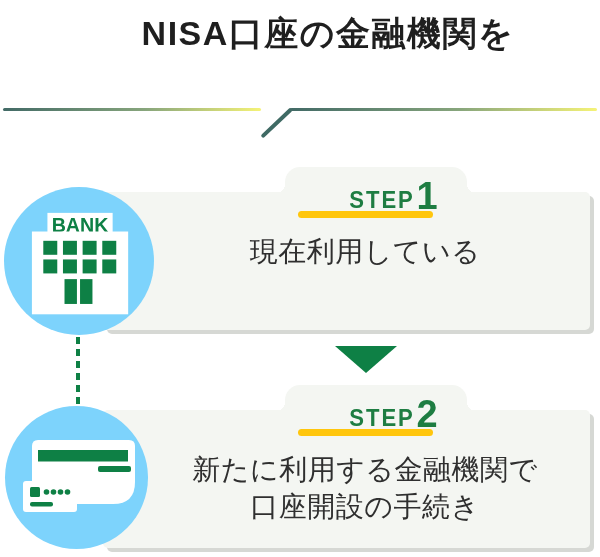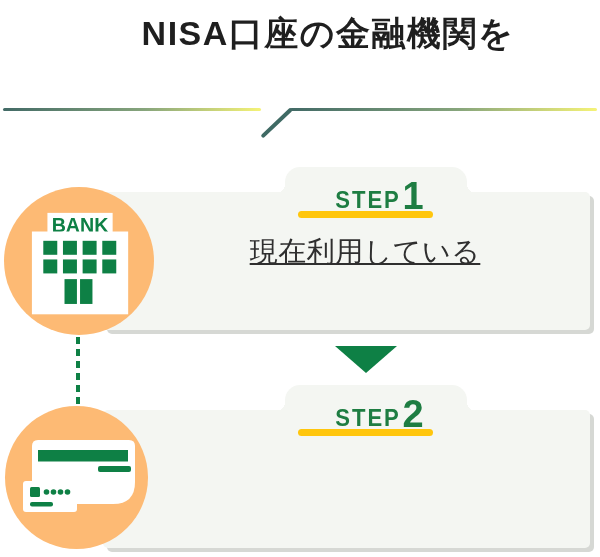--- a/index.html
+++ b/index.html
@@ -29,40 +29,40 @@
   .tab{
     position:absolute;left:285px;width:182px;height:26px;
     background:#f4f6f2;border-radius:15px 15px 0 0;
   }
   .tab::before,.tab::after{content:"";position:absolute;bottom:0;width:9px;height:9px;}
   .tab::before{left:-9px;background:radial-gradient(circle at 0 0,transparent 0 9px,#f4f6f2 9px);}
   .tab::after{right:-9px;background:radial-gradient(circle at 100% 0,transparent 0 9px,#f4f6f2 9px);}
   .tab1{top:167px;}
   .tab2{top:385px;}
   .step-label{
-    position:absolute;left:288px;width:182px;height:36px;
+    position:absolute;left:302px;width:182px;height:36px;
     display:flex;align-items:flex-end;justify-content:center;gap:0;z-index:3;
   }
   .sl1{top:176px;}
   .sl2{top:394px;}
   .step-word{font-size:23px;font-weight:700;color:#1e7d42;letter-spacing:2px;
     transform:scaleX(.96);line-height:1;}
   .step-num{font-size:38px;font-weight:700;color:#1e7d42;line-height:.82;}
   .bar{position:absolute;left:298px;width:135px;height:7px;border-radius:3.5px;
     background:#ffc60d;z-index:3;}
   .bar1{top:211px;}
   .bar2{top:429px;}
   .card-text{
     position:absolute;left:140px;width:450px;text-align:center;
-    font-size:28px;line-height:37px;font-weight:500;color:#2f2f2f;z-index:2;letter-spacing:.5px;text-decoration:underline;
+    font-size:28px;line-height:37px;font-weight:500;color:#2f2f2f;z-index:2;letter-spacing:.5px;
   }
   .ct1{top:233px;}
   .ct2{top:451px;}
   
-  .circle{position:absolute;border-radius:50%;background:#fdba74;z-index:4;}
+  .circle{position:absolute;border-radius:50%;background:#7dd3fc;z-index:4;}
   .c1{left:4px;top:187px;width:150px;height:148px;}
   .c2{left:5px;top:406px;width:143px;height:143px;}
   .circle svg{width:100%;height:100%;display:block;}
   .dotted{
     position:absolute;left:76px;top:337px;width:4px;height:70px;z-index:1;
     background:repeating-linear-gradient(180deg,#0e8045 0 7px,transparent 7px 12px);
   }
   
   .arrow{
     position:absolute;left:335px;top:346px;width:0;height:0;
@@ -123,20 +123,24 @@
 
   <div class="arrow"></div>
 
   <div class="card card2"></div>
   <div class="tab tab2"></div>
   <div class="step-label sl2">
     <span class="step-word">STEP</span>
     <span class="step-num">2</span>
   </div>
   <div class="bar bar2"></div>
+  <div class="card-text ct2">
+    <div>新たに利用する金融機関で</div>
+    <div>口座開設の手続き</div>
+  </div>
 
   <div class="circle c2">
     <svg viewBox="0 0 143 143">
 
       <path d="M33,34 L124,34 Q130,34 130,40 L130,76 Q130,98 108,98 L33,98 Q27,98 27,92 L27,40 Q27,34 33,34 Z" fill="#ffffff"></path>
       <rect x="33" y="44" width="90" height="11.5" fill="#0e8045"></rect>
       <rect x="93" y="60" width="33" height="6" rx="2" fill="#0e8045"></rect>
 
       <rect x="18" y="75" width="54" height="31" rx="3" fill="#ffffff"></rect>
       <rect x="25" y="81" width="10" height="10" rx="1.5" fill="#0e8045"></rect>

